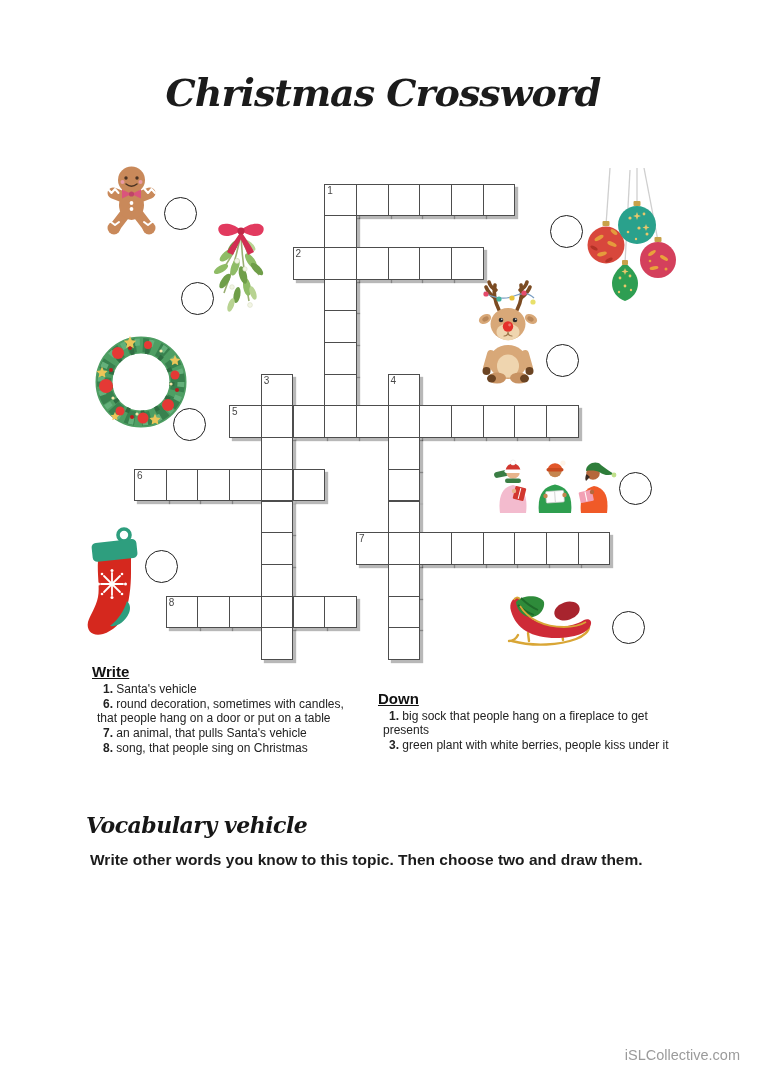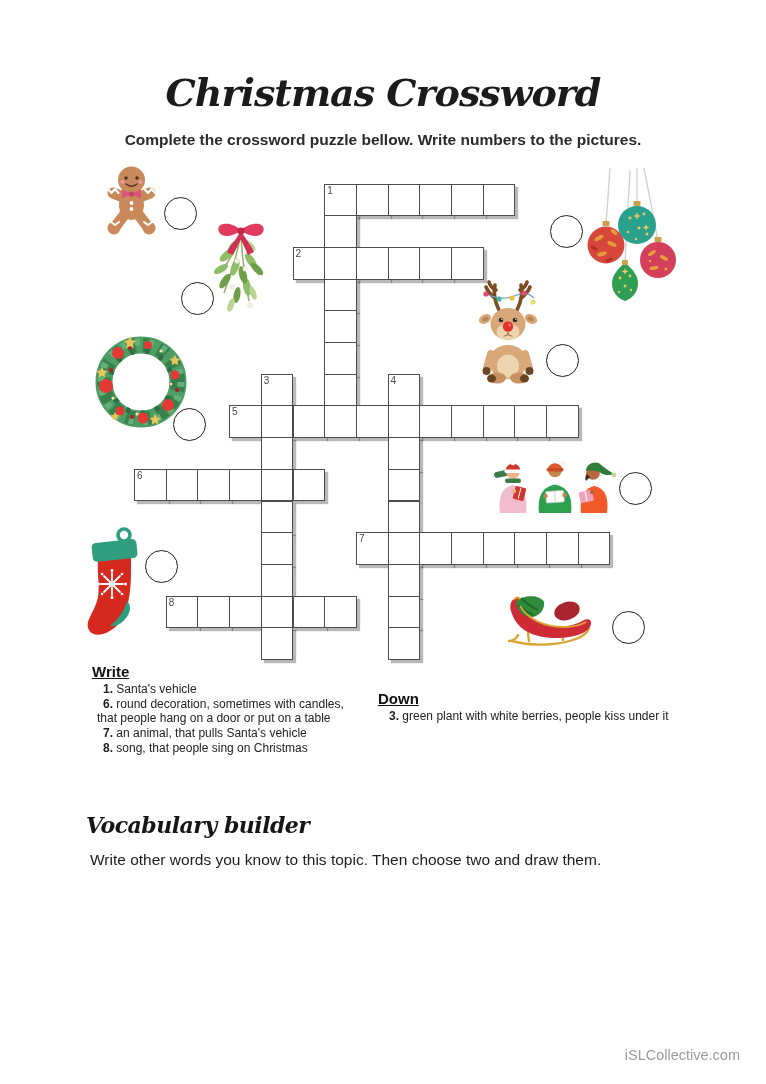--- a/index.html
+++ b/index.html
@@ -46,34 +46,33 @@
     margin-bottom:1.5px;
   }
   .clue b { font-weight:700; }
   .vocab-heading {
     position:absolute; left:86px; top:812px;
     font-family:"DejaVu Serif", serif; font-style:italic; font-weight:700;
     font-size:22px; letter-spacing:-0.5px; color:#161616;
   }
   .vocab-instruction {
     position:absolute; left:90px; top:851px;
-    font-size:15.5px; font-weight:400; color:#1c1c1c;
+    font-size:15.5px; font-weight:700; color:#1c1c1c;
   }
   .watermark {
     position:absolute; right:26px; top:1047px;
     font-size:14.5px; color:#9b9b9b;
   }
 </style>
 </head>
 <body>
 
 <div class="page">
 
   <div class="title">Christmas Crossword</div>
-  <div class="subtitle">Complete the crossword puzzle bellow. Write numbers to the pictures.</div>
 
   <div class="grid-layer" id="crossword-grid">
       <div class="cell" style="left: 324.2px; top: 183.5px; width: 32.7px; height: 32.7px;">
         <span class="num">1</span>
       </div>
       <div class="cell" style="left: 355.9px; top: 183.5px; width: 32.7px; height: 32.7px;"></div>
       <div class="cell" style="left: 387.6px; top: 183.5px; width: 32.7px; height: 32.7px;"></div>
       <div class="cell" style="left: 419.3px; top: 183.5px; width: 32.7px; height: 32.7px;"></div>
       <div class="cell" style="left: 451px; top: 183.5px; width: 32.7px; height: 32.7px;"></div>
       <div class="cell" style="left: 482.7px; top: 183.5px; width: 32.7px; height: 32.7px;"></div>
@@ -460,22 +459,24 @@
         <div class="clue"><b>6.</b> round decoration, sometimes with candles,
 that people hang on a door or put on a table</div>
         <div class="clue"><b>7.</b> an animal, that pulls Santa's vehicle</div>
         <div class="clue"><b>8.</b> song, that people sing on Christmas</div>
       </div>
   </div>
 
   <div class="clues clues-down">
     <div class="clue-heading">Down</div>
     <div id="down-list">
+        <div class="clue"><b>1.</b> big sock that people hang on a fireplace to get
+presents</div>
         <div class="clue"><b>3.</b> green plant with white berries, people kiss under it</div>
       </div>
   </div>
 
-  <div class="vocab-heading">Vocabulary builder</div>
+  <div class="vocab-heading">Vocabulary vehicle</div>
   <div class="vocab-instruction">Write other words you know to this topic. Then choose two and draw them.</div>
 
   <div class="watermark">iSLCollective.com</div>
 
 </div>
 
 </body></html>

